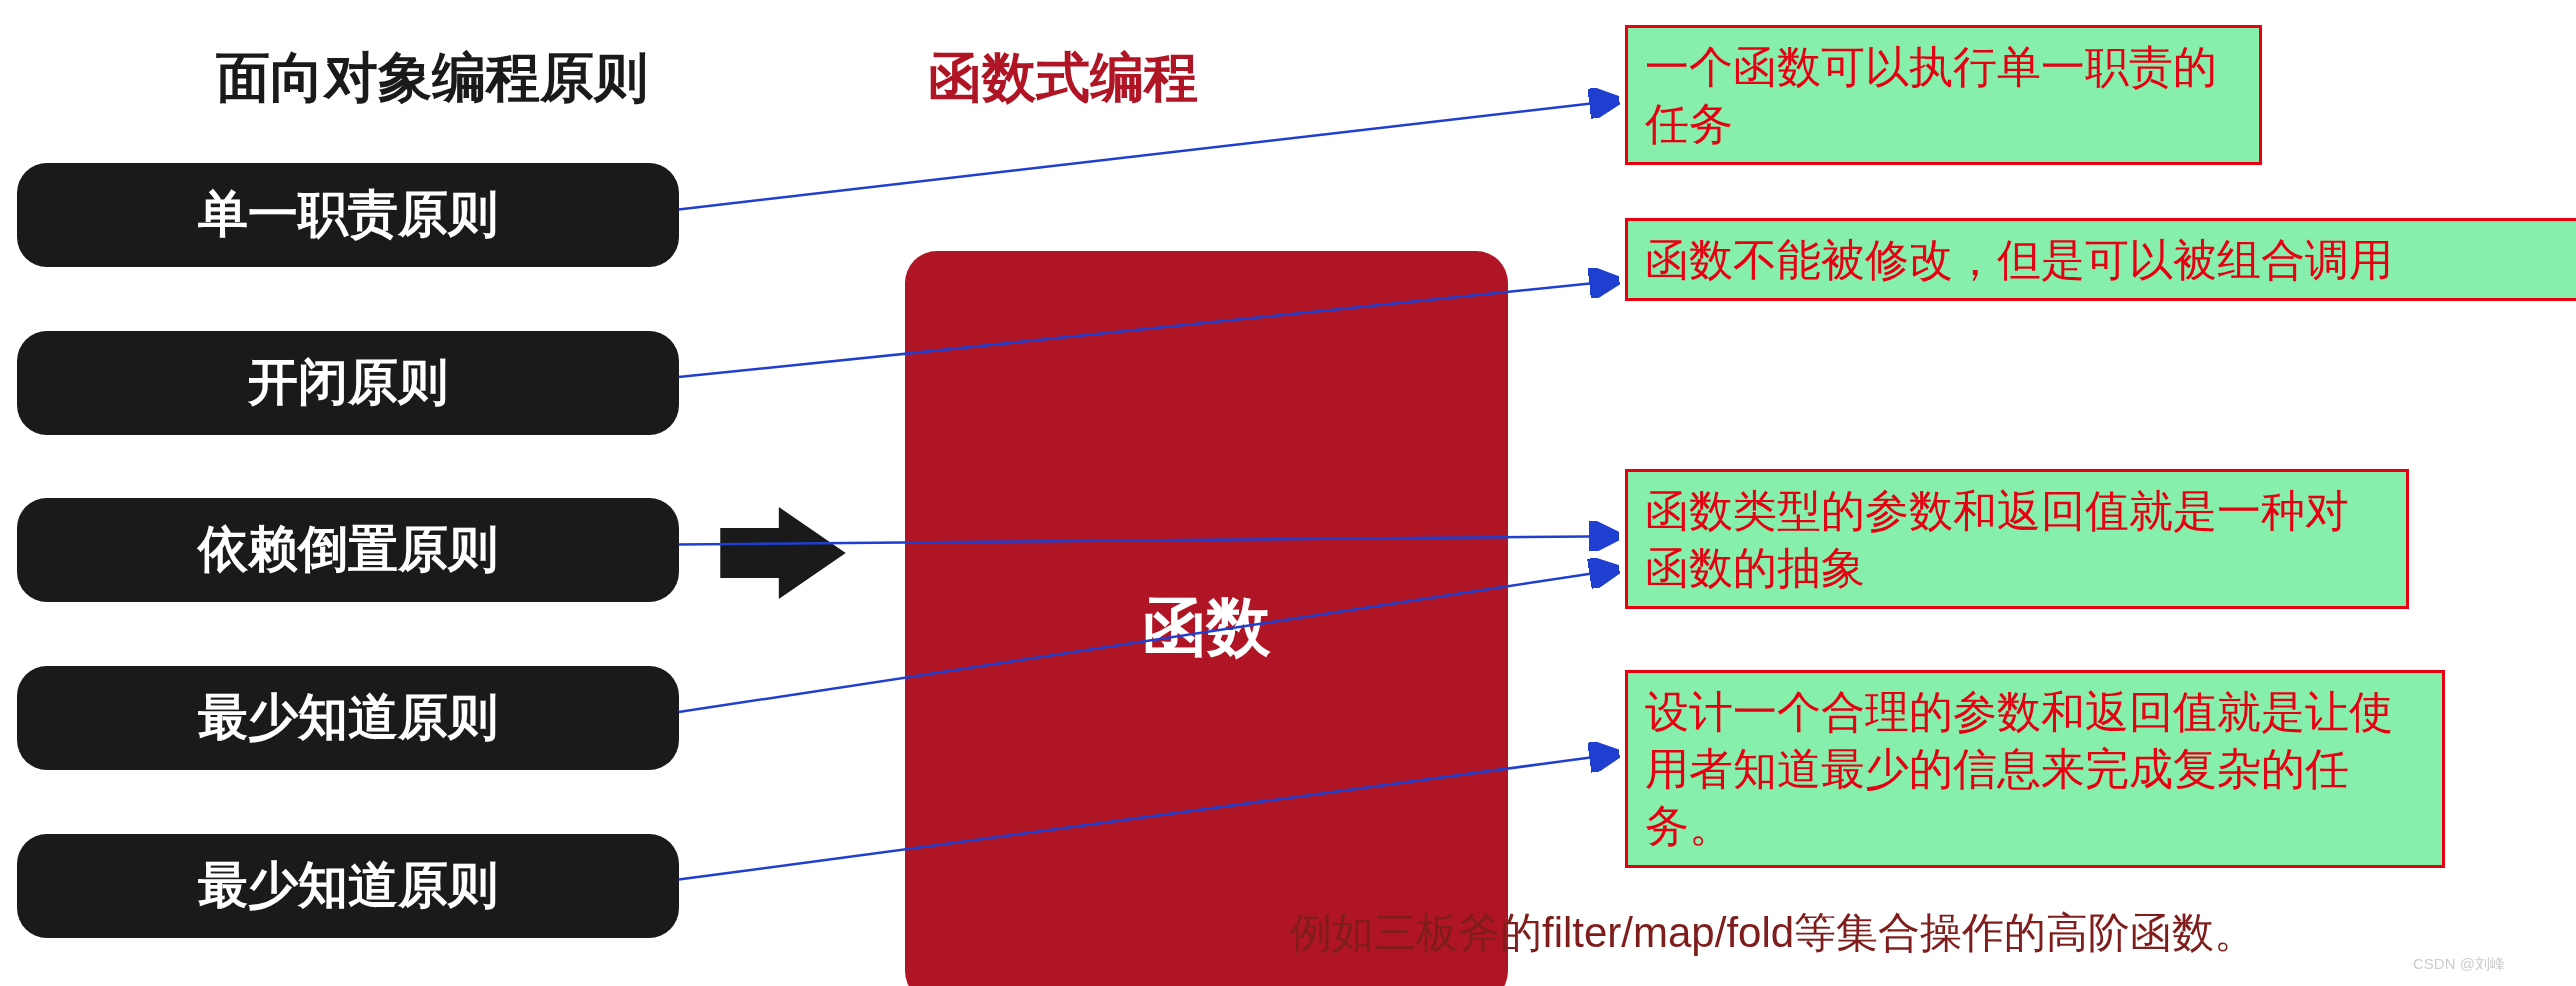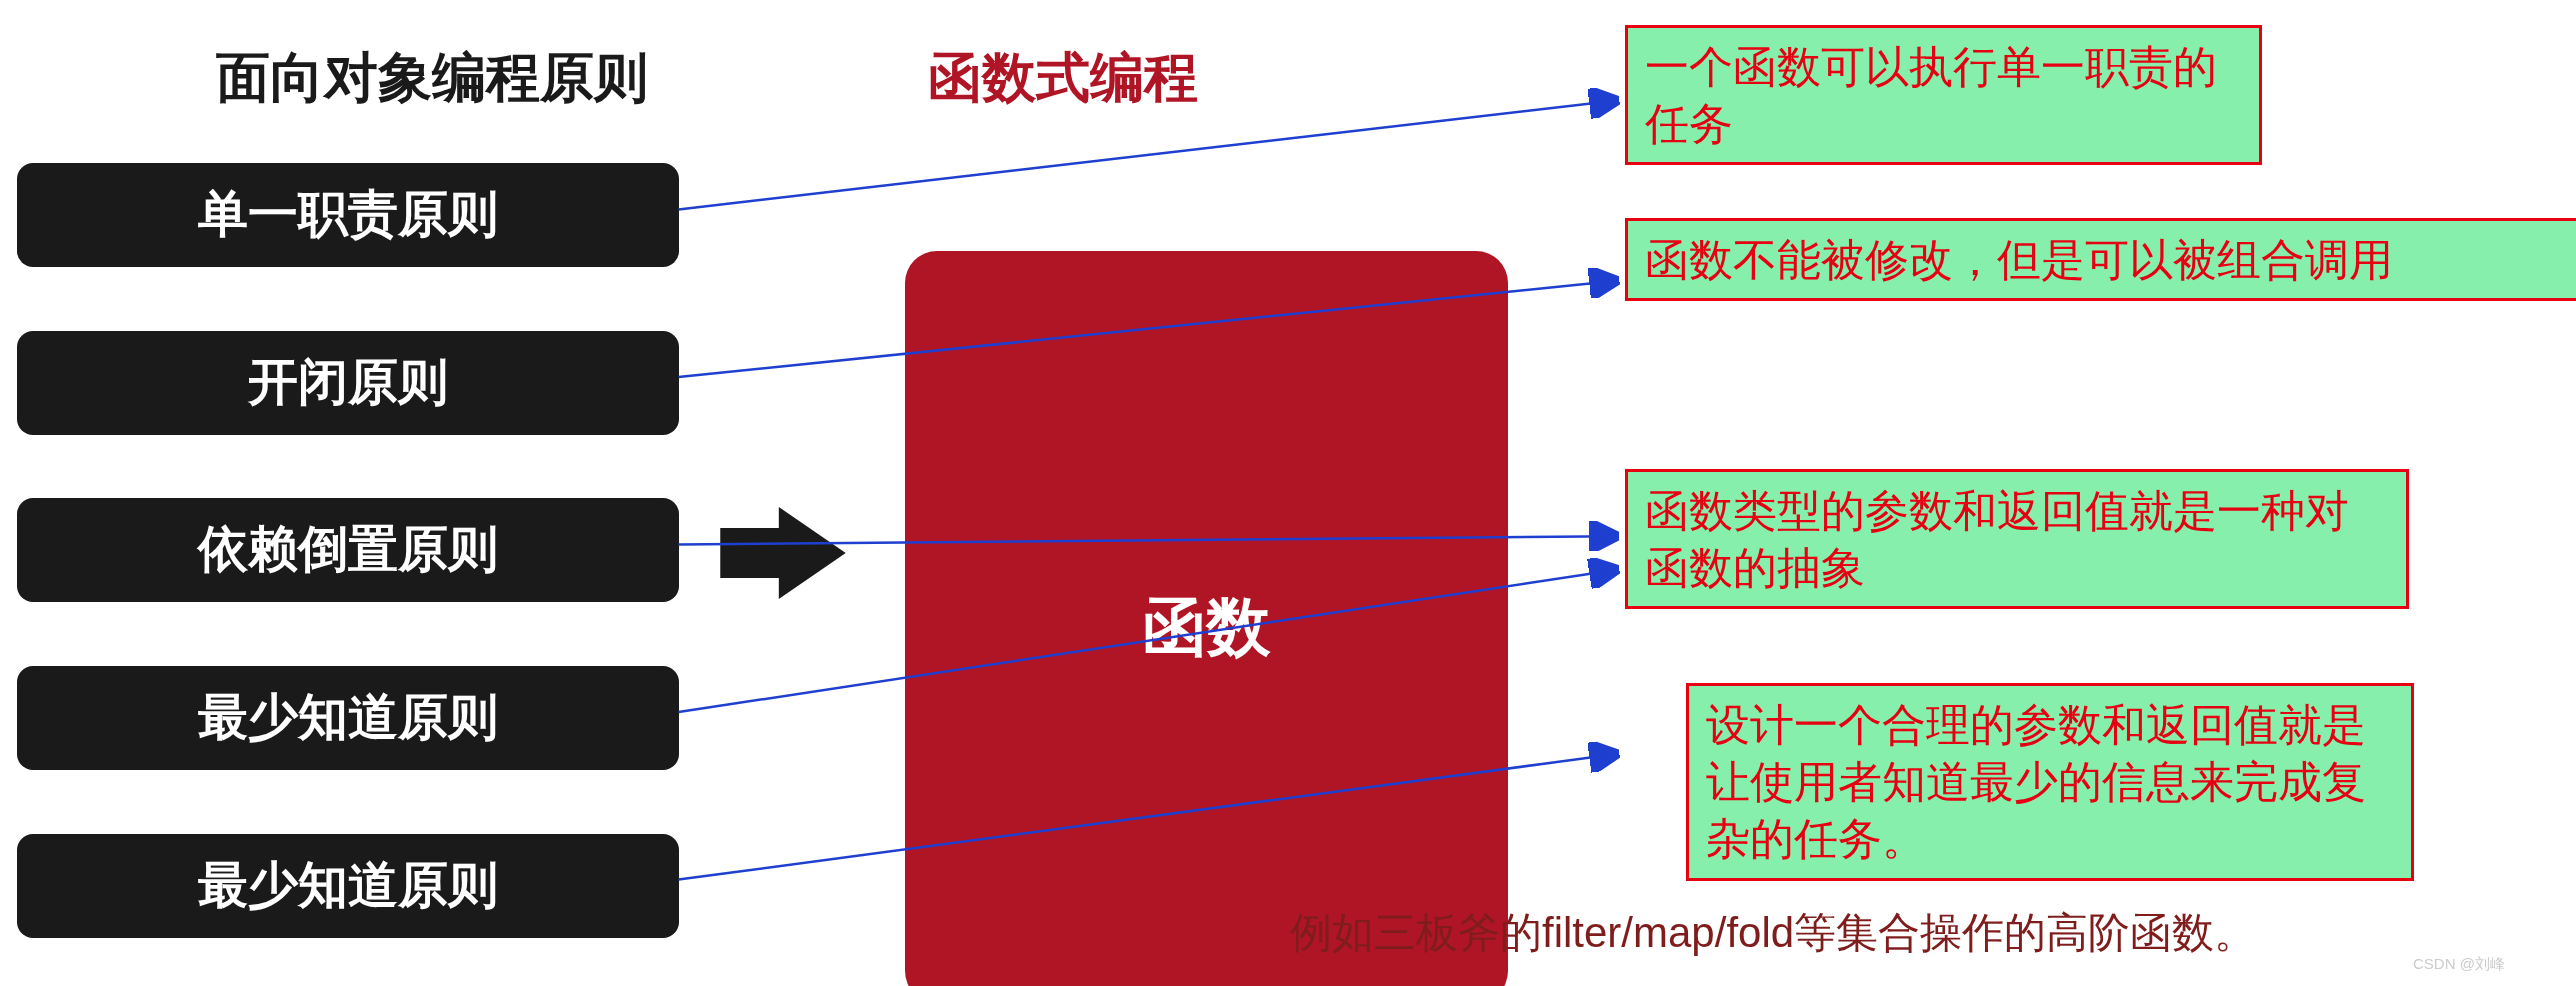--- a/index.html
+++ b/index.html
@@ -20,21 +20,21 @@
   .heading-right {
     color: #b01525;
   }
   .pill {
     position: absolute;
     background: #1a1a1a;
     color: #fff;
     font-weight: 900;
     font-size: 50px;
     text-align: center;
-    border-radius: 16px;
+    border-radius: 30px;
     padding: 18.4px 0;
     width: 662px;
   }
   .red-box {
     position: absolute;
     background: #b01525;
     color: #fff;
     font-weight: 900;
     font-size: 64px;
     display: flex;
@@ -88,21 +88,21 @@
 
 <svg class="arrow-big" style="left:720px; top:507px;" width="126" height="92" viewBox="0 0 150 110">
   <polygon points="0,25 70,25 70,0 150,55 70,110 70,85 0,85"></polygon>
 </svg>
 
 <div class="red-box" style="left:905px; top:251px;">函数</div>
 
 <div class="note" style="left:1625px; top:25px; width:637px;">一个函数可以执行单一职责的任务</div>
 <div class="note" style="left:1625px; top:218px; width:1055px;">函数不能被修改，但是可以被组合调用</div>
 <div class="note" style="left:1625px; top:469px; width:784px;">函数类型的参数和返回值就是一种对函数的抽象</div>
-<div class="note" style="left:1686px; top:670px; width:728px;margin-top:13px;">设计一个合理的参数和返回值就是让使用者知道最少的信息来完成复杂的任务。</div>
+<div class="note" style="left:1625px; top:670px; width:820px;">设计一个合理的参数和返回值就是让使用者知道最少的信息来完成复杂的任务。</div>
 
 <div class="footer-note" style="left:1290px; top:905px;">例如三板斧的filter/map/fold等集合操作的高阶函数。</div>
 
 <div class="watermark" style="left:2413px; top:955px;">CSDN @刘峰</div>
 
 <svg class="line" style="left:0; top:0;" width="2576" height="986" viewBox="0 0 3075 1177">
   <defs>
     <marker id="arr-blue" markerWidth="12" markerHeight="12" refX="11" refY="6" orient="auto">
       <path d="M0,0 L12,6 L0,12 Z" fill="#1e3fcf"></path>
     </marker>

